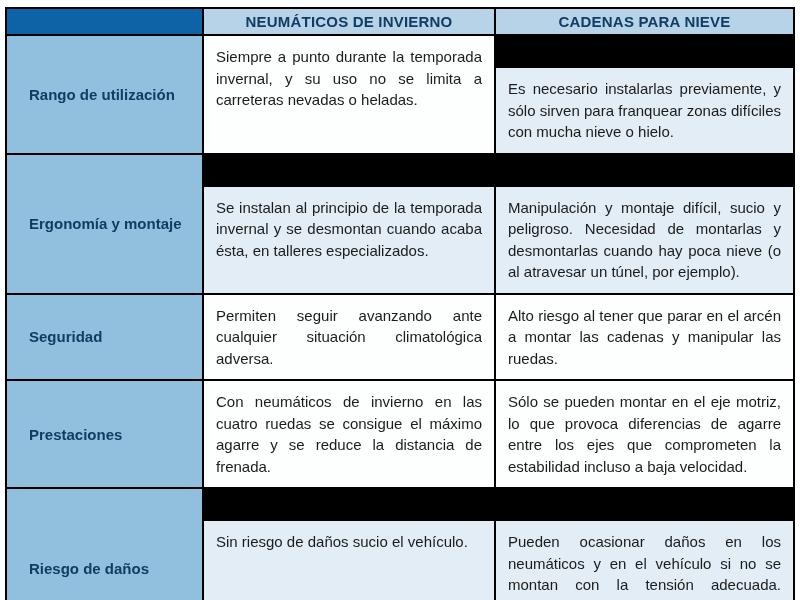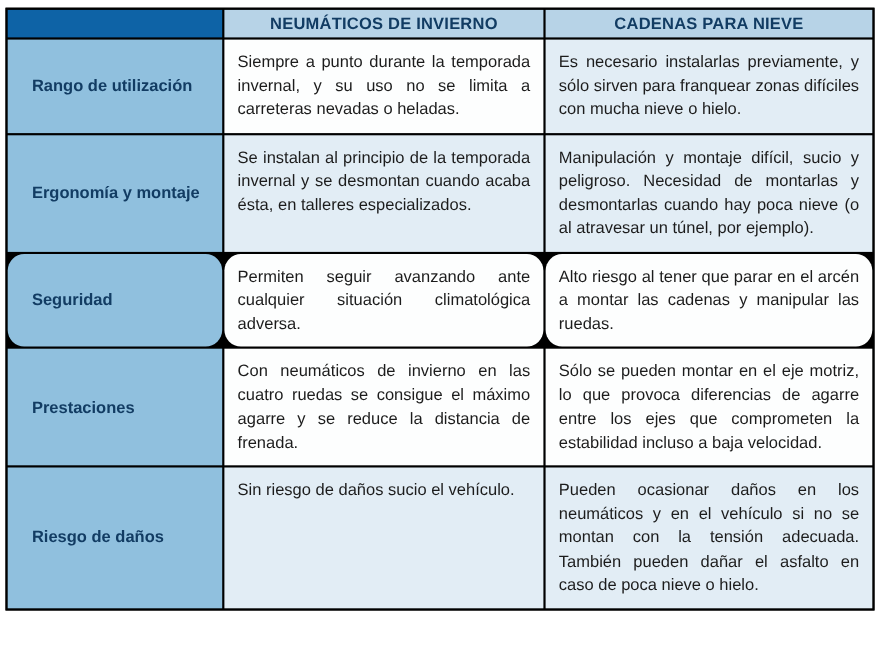--- a/index.html
+++ b/index.html
@@ -55,25 +55,25 @@
     line-height: 21.5px;
     color: var(--body-text, #1c1c1c);
     display: flex;
     padding: 10px 12px;
   }
   .body .txt {
     width: 100%;
     text-align: justify;
   }
   .odd  { background: var(--row-odd-bg, #fdfefe); }
-  .even { background: var(--row-even-bg, #e2edf5); }
+  .even { background: var(--row-even-bg, #e2edf5); margin-top: 32px; }
   .rh0 { min-height: 25px; }
   .rh1 { min-height: 78px; }
   .rh2 { min-height: 105px; }
-  .rh3 { min-height: 72px; border-radius: 15px; }
+  .rh3 { min-height: 72px; }
   .rh4 { min-height: 71px; }
   .rh5 { min-height: 102px; }
   .rh6 { min-height: 110px; }
 </style>
 </head>
 <body>
 
 <div class="page">
   <div class="cmp-table">
 

